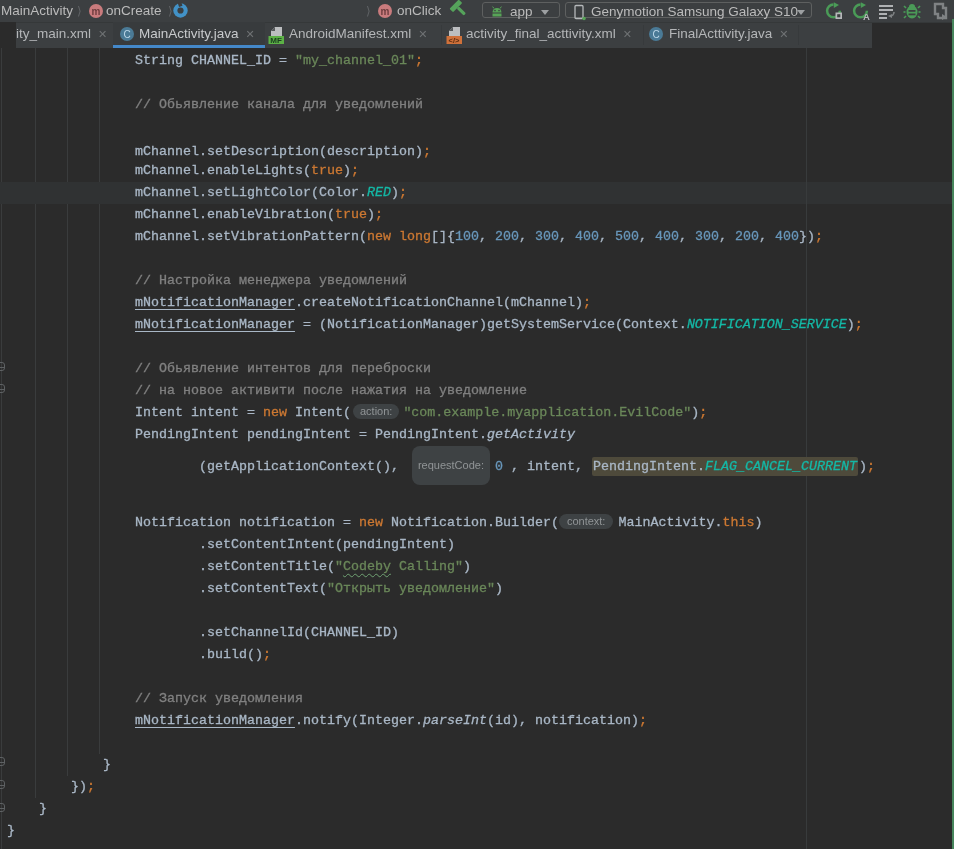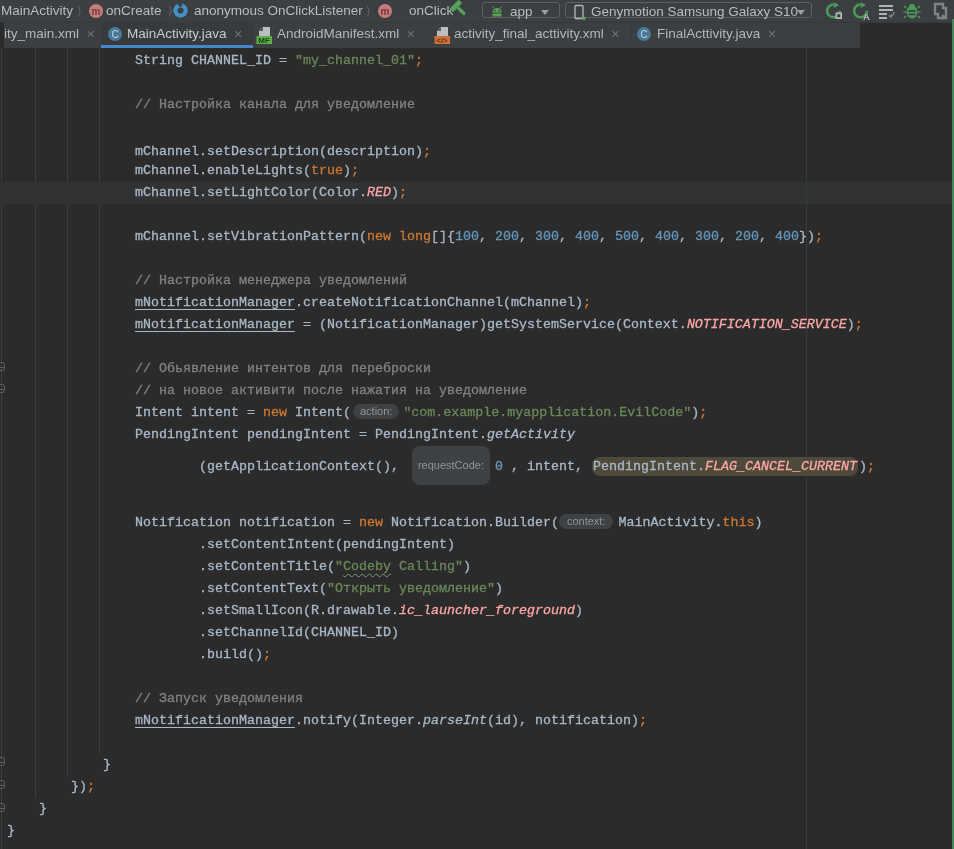--- a/index.html
+++ b/index.html
@@ -1,34 +1,34 @@
 <!DOCTYPE html>
 <html><head><meta charset="utf-8"><style>
 html,body{margin:0;padding:0;background:#2b2b2b;width:954px;height:849px;overflow:hidden}
 *{box-sizing:border-box}
 #nav{position:absolute;left:0;top:0;width:954px;height:22px;background:#3c3f41;font:13.5px "Liberation Sans",sans-serif;color:#bbbbbb}
 .bc{position:absolute;top:0;height:22px;line-height:22px;white-space:nowrap}
 .sep{color:#606366;font-size:12px}
-#tabs{position:absolute;left:4px;top:22px;width:856px;height:26px;background:#3c3f41;font:13.5px "Liberation Sans",sans-serif;color:#b4b6b8}
+#tabs{position:absolute;left:16px;top:22px;width:856px;height:26px;background:#3c3f41;font:13.5px "Liberation Sans",sans-serif;color:#b4b6b8}
 .tab{position:absolute;top:0;height:23px;line-height:23px;white-space:nowrap}
 .tx{color:#6f7274;font-size:11px;margin-left:7px}
 #activetab{position:absolute;left:97px;top:0;width:152px;height:23px;background:#383b3d}
 #tabline{position:absolute;left:97px;top:22.5px;width:152px;height:3.5px;background:#4488c9}
 #editor{position:absolute;left:0;top:48px;width:954px;height:801px;background:#2b2b2b}
 .g{position:absolute;width:1px;background:#3a3c3d}
 .line{position:absolute;left:7px;white-space:pre;font:13.33px/22px "Liberation Mono",monospace;color:#a9b7c6;height:22px;-webkit-text-stroke:0.3px}
 .c{color:#808080}
 .k{color:#cc7832}
 .s{color:#6a8759}
 .n{color:#6897bb}
-.i{color:#fca5a5;font-style:italic}
+.i{color:#14b8a6;font-style:italic}
 .m{font-style:italic}
 .f{text-decoration:underline;text-underline-offset:3px}
 .hint{display:inline-block;-webkit-text-stroke:0;font:11px/15px "Liberation Sans",sans-serif;color:#909496;background:#3e4244;border-radius:8px;padding:0 5px;margin:0 5px 0 3px;vertical-align:1px}
-.usage{background:#4e4a3b;border-radius:8px;margin:0 1px;padding:2px 1px}
+.usage{background:#4e4a3b;border-radius:2px;margin:0 1px;padding:2px 1px}
 .wavy{text-decoration:underline wavy #6fa172 1px;text-underline-offset:3px;text-decoration-skip-ink:none}
 .staple{position:absolute;left:-3px;width:8px;height:9px;border:1px solid #5e6163;border-radius:3px}
 .staple:after{content:"";position:absolute;left:0;right:0;top:4px;height:1px;background:#5e6163}
 #curline{position:absolute;left:0;top:134px;width:954px;height:22px;background:#303233}
 #margin{position:absolute;left:806px;top:0;width:1px;height:801px;background:#383b3c}
 #greenedge{position:absolute;left:952px;top:19px;width:2px;height:830px;background:#47855c}
 .box{position:absolute;top:2px;height:16px;border:1px solid #5e6060;border-radius:3px;background:#3c3f41}
 .icon{position:absolute;top:2px}
 </style></head>
 <body>
@@ -39,41 +39,41 @@
   <div class="g" style="left:99px;top:0;height:706px"></div>
   <div id="curline"></div>
   <div id="margin"></div>
   <div class="staple" style="top:314px"></div>
   <div class="staple" style="top:336px"></div>
   <div class="staple" style="top:709px"></div>
   <div class="staple" style="top:732px"></div>
   <div class="staple" style="top:755px"></div>
   <div class="line" style="top:2px">                String CHANNEL_ID = <span class="s">"my_channel_01"</span><span class="k">;</span></div>
   <div class="line" style="top:24px"></div>
-  <div class="line" style="top:46px">                <span class="c">// Настройка канала для уведомление</span></div>
+  <div class="line" style="top:46px">                <span class="c">// Обьявление канала для уведомлений</span></div>
   <div class="line" style="top:93px">                mChannel.setDescription(description)<span class="k">;</span></div>
   <div class="line" style="top:112px">                mChannel.enableLights(<span class="k">true</span>)<span class="k">;</span></div>
   <div class="line" style="top:134px">                mChannel.setLightColor(Color.<span class="i">RED</span>)<span class="k">;</span></div>
+  <div class="line" style="top:156px">                mChannel.enableVibration(<span class="k">true</span>)<span class="k">;</span></div>
   <div class="line" style="top:178px">                mChannel.setVibrationPattern(<span class="k">new</span> <span class="k">long</span>[]{<span class="n">100</span>, <span class="n">200</span>, <span class="n">300</span>, <span class="n">400</span>, <span class="n">500</span>, <span class="n">400</span>, <span class="n">300</span>, <span class="n">200</span>, <span class="n">400</span>})<span class="k">;</span></div>
   <div class="line" style="top:200px"></div>
   <div class="line" style="top:244px">                <span class="f">mNotificationManager</span>.createNotificationChannel(mChannel)<span class="k">;</span></div>
   <div class="line" style="top:222px">                <span class="c">// Настройка менеджера уведомлений</span></div>
   <div class="line" style="top:266px">                <span class="f">mNotificationManager</span> = (NotificationManager)getSystemService(Context.<span class="i">NOTIFICATION_SERVICE</span>)<span class="k">;</span></div>
   <div class="line" style="top:288px"></div>
   <div class="line" style="top:310px">                <span class="c">// Обьявление интентов для переброски</span></div>
   <div class="line" style="top:332px">                <span class="c">// на новое активити после нажатия на уведомление</span></div>
   <div class="line" style="top:354px">                Intent intent = <span class="k">new</span> Intent(<span class="hint" style="padding:0 7px;margin:0 4px 0 2px">action:</span><span class="s">"com.example.myapplication.EvilCode"</span>)<span class="k">;</span></div>
   <div class="line" style="top:376px">                PendingIntent pendingIntent = PendingIntent.<span class="m">getActivity</span></div>
   <div class="line" style="top:398px">                        (getApplicationContext(), <span class="hint" style="padding:12px 6px;margin:0 5px 0 5px">requestCode:</span><span class="n">0</span> , intent, <span class="usage">PendingIntent.<span class="i">FLAG_CANCEL_CURRENT</span></span>)<span class="k">;</span></div>
   <div class="line" style="top:420px"></div>
   <div class="line" style="top:464px">                Notification notification = <span class="k">new</span> Notification.Builder(<span class="hint" style="padding:0 8px;margin:0 5px 0 0">context:</span>MainActivity.<span class="k">this</span>)</div>
   <div class="line" style="top:486px">                        .setContentIntent(pendingIntent)</div>
   <div class="line" style="top:508px">                        .setContentTitle(<span class="s">"<span class="wavy">Codeby</span> Calling"</span>)</div>
   <div class="line" style="top:530px">                        .setContentText(<span class="s">"Открыть уведомление"</span>)</div>
-  <div class="line" style="top:552px">                        .setSmallIcon(R.drawable.<span class="i">ic_launcher_foreground</span>)</div>
   <div class="line" style="top:574px">                        .setChannelId(CHANNEL_ID)</div>
   <div class="line" style="top:596px">                        .build()<span class="k">;</span></div>
   <div class="line" style="top:618px"></div>
   <div class="line" style="top:640px">                <span class="c">// Запуск уведомления</span></div>
   <div class="line" style="top:662px">                <span class="f">mNotificationManager</span>.notify(Integer.<span class="m">parseInt</span>(id), notification)<span class="k">;</span></div>
   <div class="line" style="top:684px"></div>
   <div class="line" style="top:706px">            }</div>
   <div class="line" style="top:728px">        })<span class="k">;</span></div>
   <div class="line" style="top:750px">    }</div>
   <div class="line" style="top:772px">}</div>
@@ -86,27 +86,26 @@
       <circle cx="8" cy="8" r="7" fill="#c97b7d"></circle>
       <text x="8" y="11.5" text-anchor="middle" font-size="10" font-family="Liberation Sans" fill="#6e3c3e" font-weight="bold">m</text>
     </svg>
   <span class="bc" style="left:106px">onCreate</span>
   <span class="bc sep" style="left:168px">⟩</span>
   <svg class="icon" width="17" height="17" style="left:172px;top:2px">
       <circle cx="8.5" cy="8.5" r="7.2" fill="#4292c7"></circle>
       <circle cx="8.5" cy="8.5" r="3.1" fill="#3c3f41"></circle>
       <rect x="6.2" y="0" width="3.6" height="4.5" fill="#3c3f41" transform="rotate(-18 8 2)"></rect>
     </svg>
-  <span class="bc" style="left:194px">anonymous OnClickListener</span>
   <span class="bc sep" style="left:366px">⟩</span>
   <svg class="icon" width="16" height="16" style="left:377px;top:3px">
       <circle cx="8" cy="8" r="7" fill="#c97b7d"></circle>
       <text x="8" y="11.5" text-anchor="middle" font-size="10" font-family="Liberation Sans" fill="#6e3c3e" font-weight="bold">m</text>
     </svg>
-  <span class="bc" style="left:409px">onClick</span>
+  <span class="bc" style="left:397px">onClick</span>
   <svg class="icon" width="22" height="20" style="left:448px;top:0">
       <g transform="rotate(-45 10 8)">
         <rect x="3.5" y="2.5" width="13" height="5" rx="1" fill="#55a35b"></rect>
         <rect x="8.6" y="7.5" width="3.2" height="10" rx="1.2" fill="#55a35b"></rect>
       </g>
     </svg>
   <div class="box" style="left:482px;width:78px">
     <svg width="14" height="14" style="position:absolute;left:7px;top:2px">
         <path d="M2.5 7.5 a4.5 4.5 0 0 1 9 0 z" fill="#57a457"></path>
         <line x1="4" y1="3.5" x2="2.6" y2="1.6" stroke="#57a457" stroke-width="1"></line>

